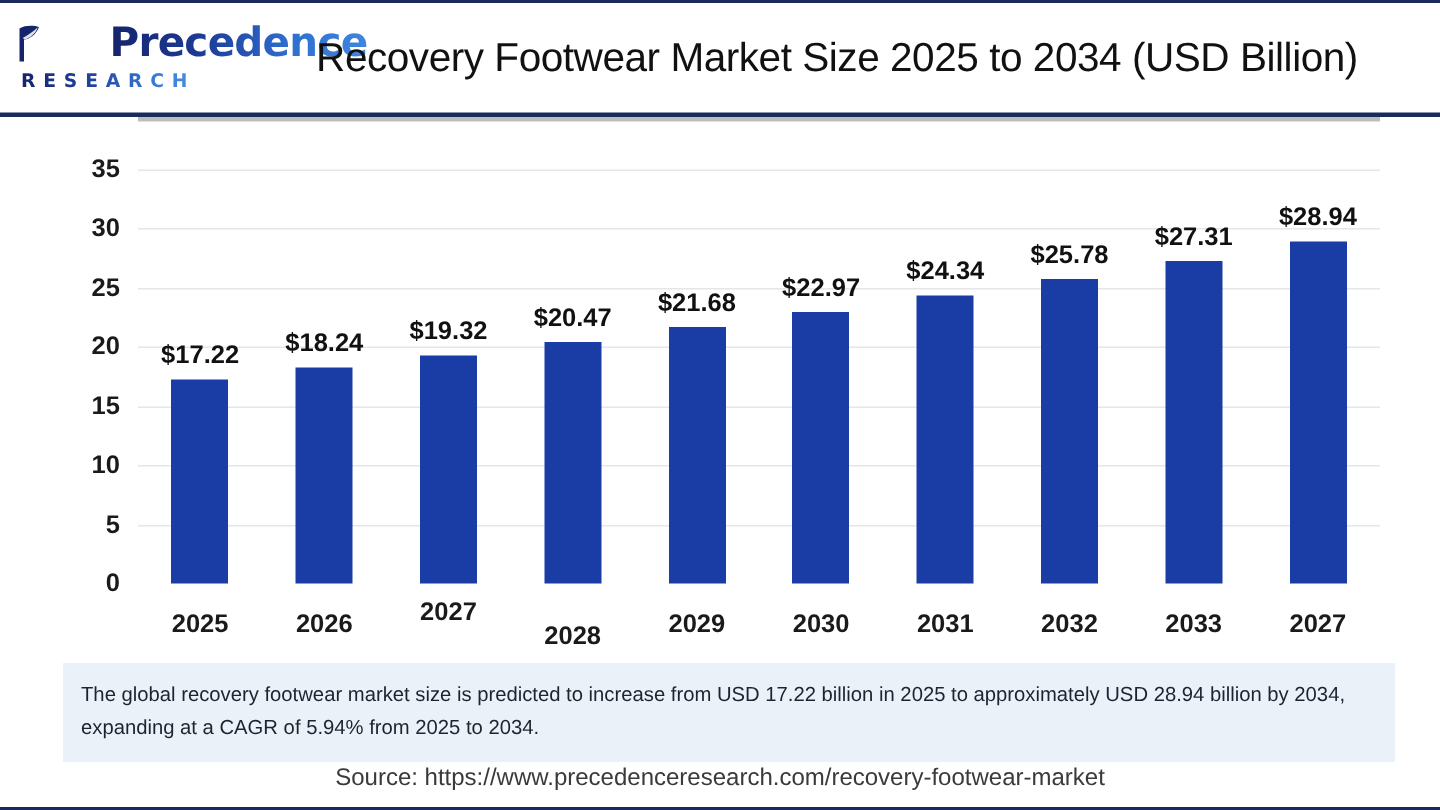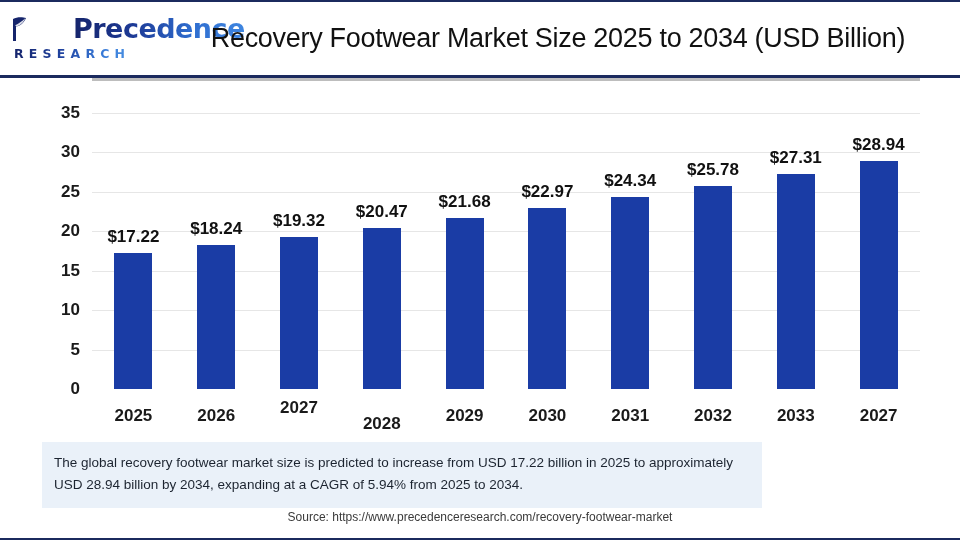--- a/index.html
+++ b/index.html
@@ -141,36 +141,36 @@
     font-size: 17px;
     font-weight: 700;
     color: #1a1a1a;
     font-family: "Liberation Sans", sans-serif;
   }
   
   #caption-box {
     position: absolute;
     left: 42px;
     top: 440px;
-    width: 720px;
+    width: 888px;
     box-sizing: border-box;
     background: #eaf1f9;
     padding: 10px 12px 11px 12px;
     font-size: 13.5px;
     line-height: 1.65;
     color: #1c2430;
     font-family: "Liberation Sans", sans-serif;
   }
   #source-line {
     position: absolute;
     left: 0;
     top: 508px;
     width: 960px;
     text-align: center;
-    font-size: 12px;
+    font-size: 16px;
     color: #3a3a3a;
     font-family: "Liberation Sans", sans-serif;
   }
 </style>
 </head>
 <body>
 
 <div id="frame">
 
   <div id="header">

